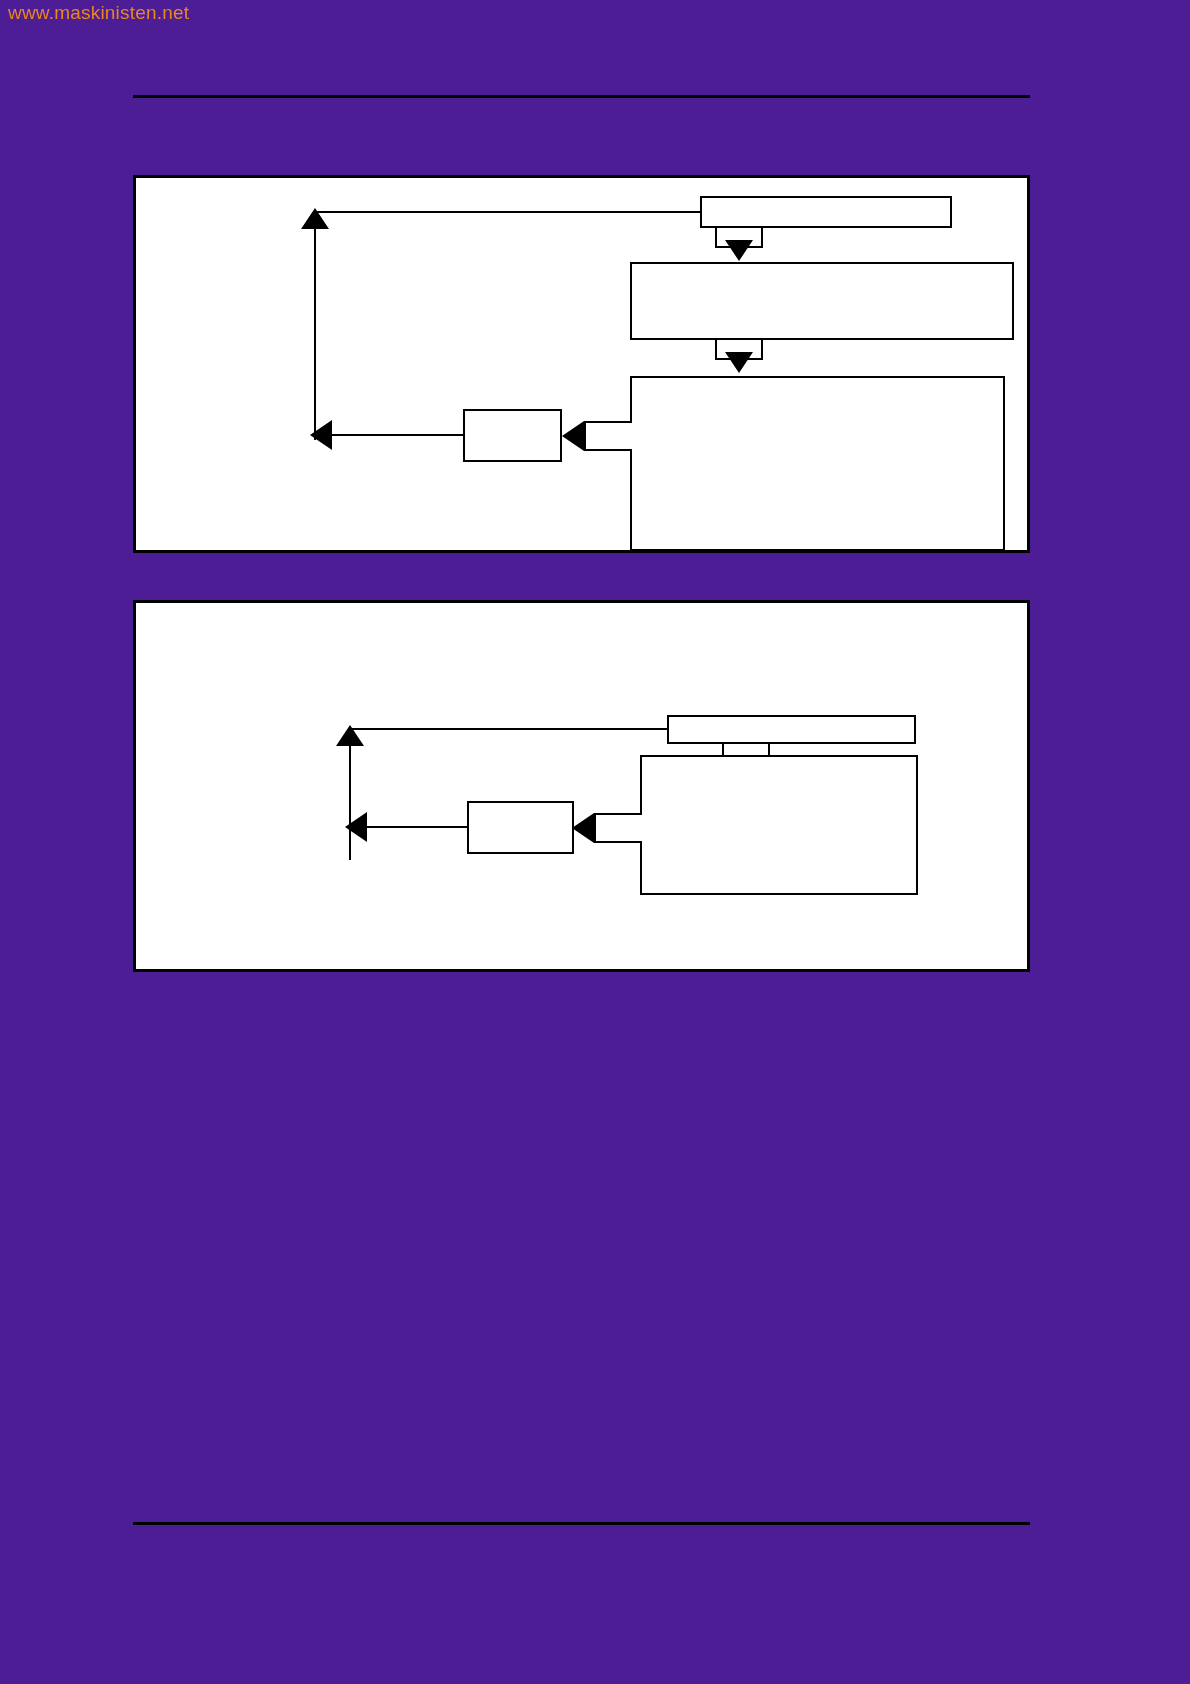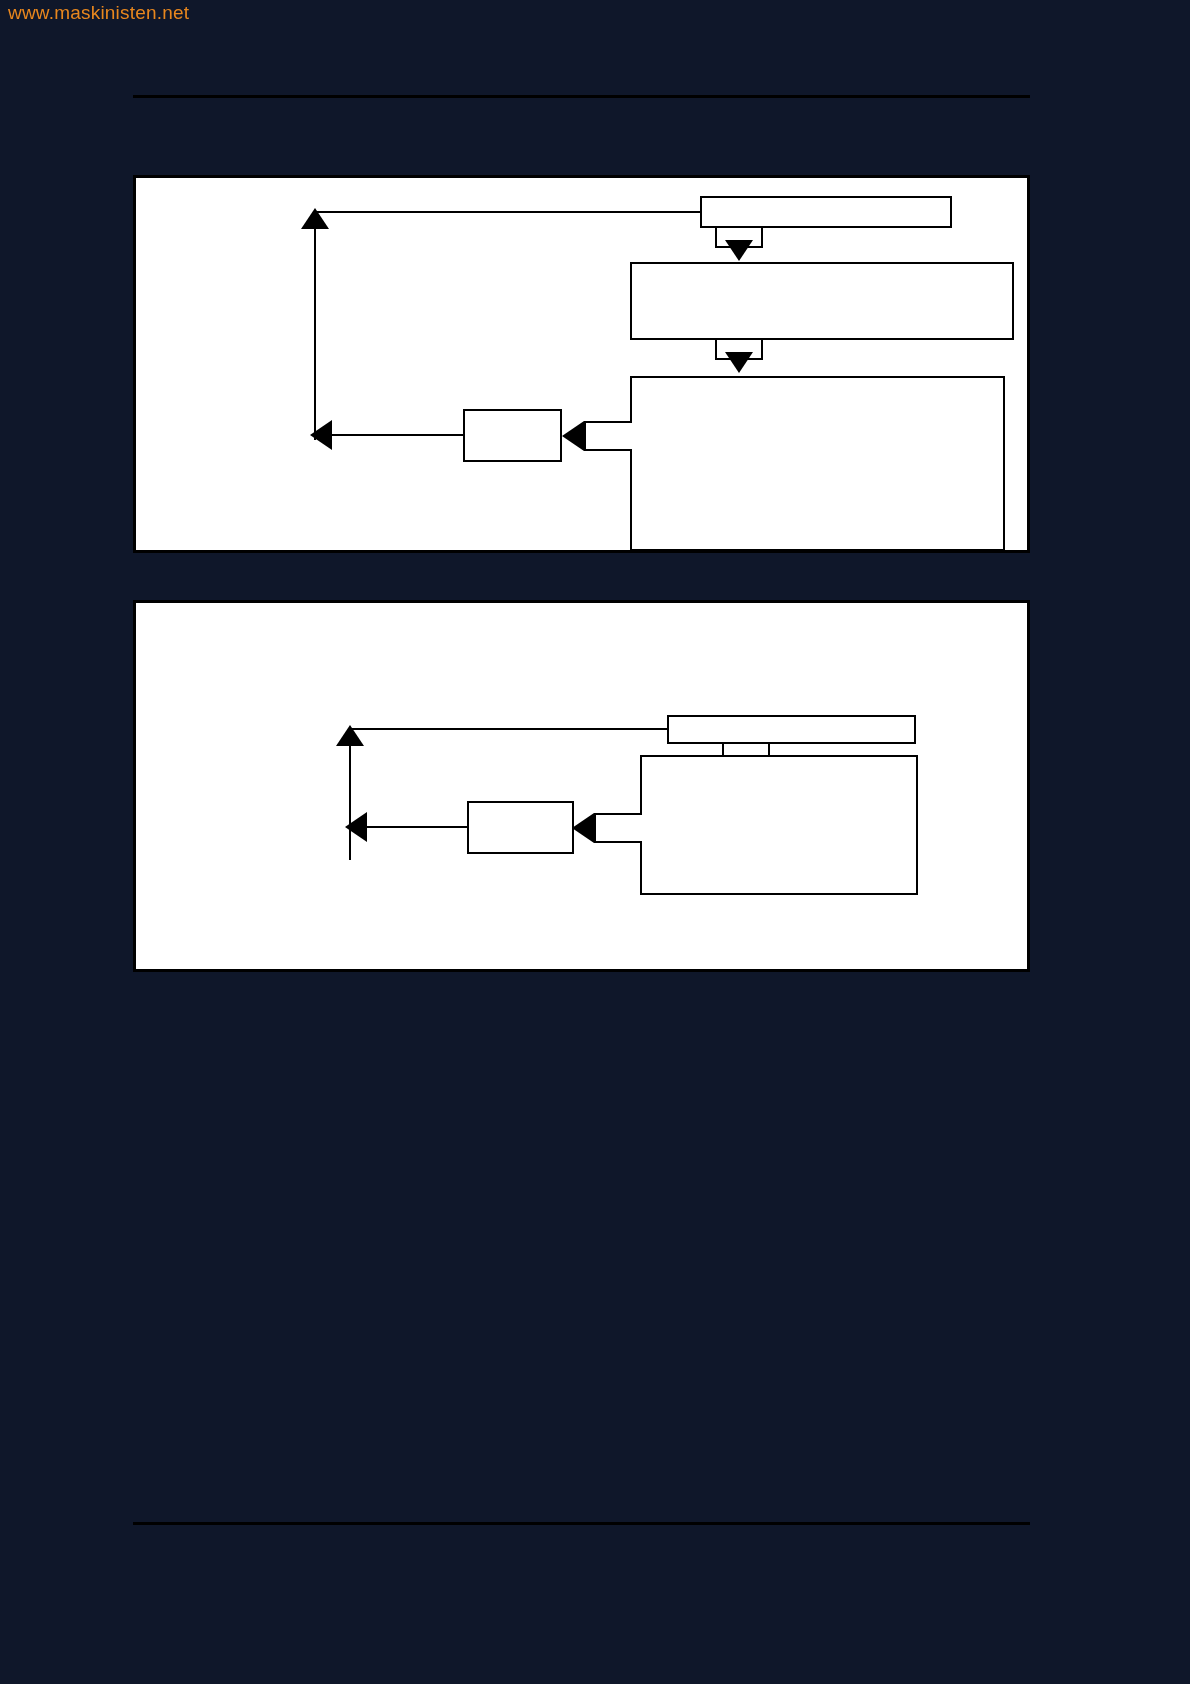--- a/index.html
+++ b/index.html
@@ -8,21 +8,21 @@
     padding: 0;
     background: #ffffff;
   }
   body {
     font-family: "Liberation Sans", sans-serif;
   }
   .page {
     position: relative;
     width: 1190px;
     height: 1684px;
-    background: #0f172a;
+    background: #4c1d95;
     overflow: hidden;
   }
 
   
   .watermark {
     position: absolute;
     left: 8px;
     top: 2px;
     font-family: "Liberation Sans", sans-serif;
     font-size: 19px;

